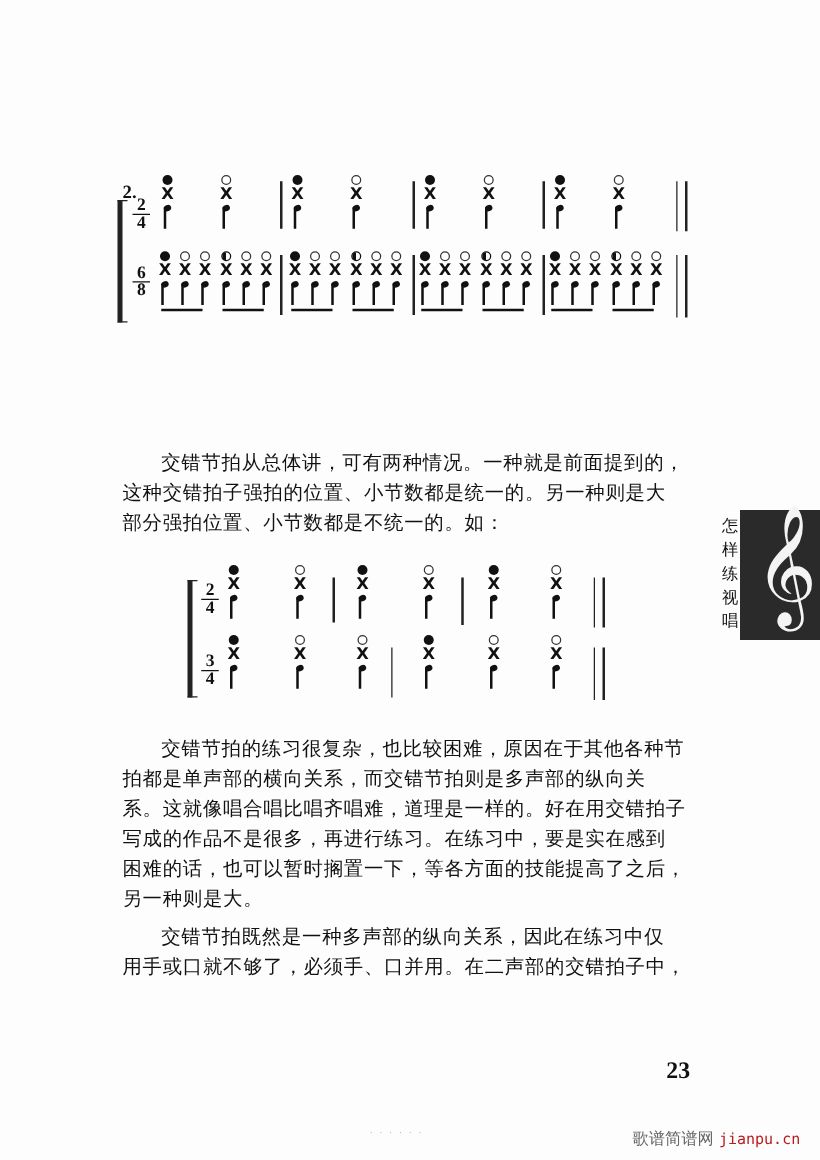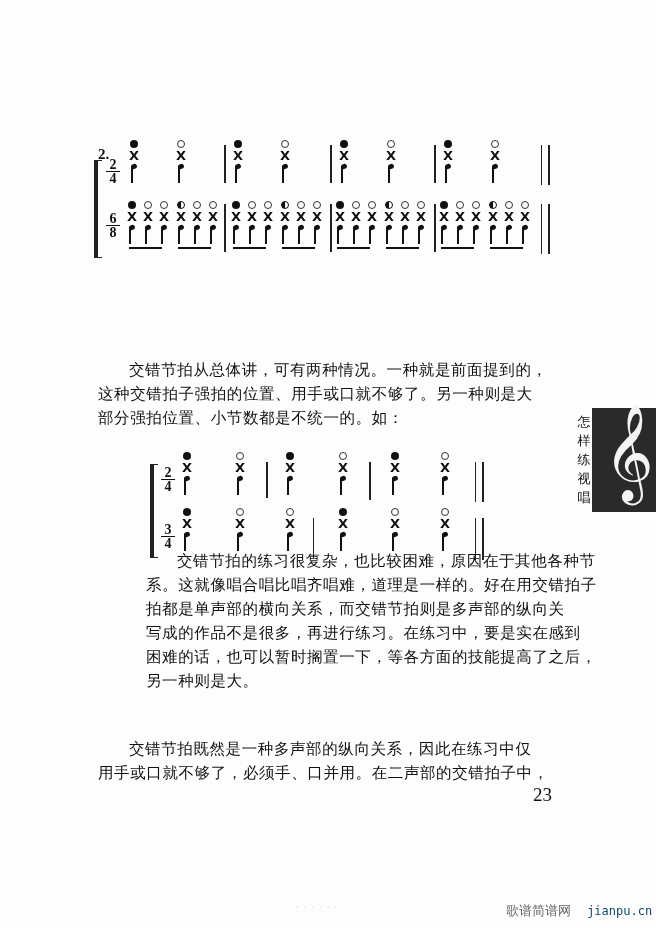--- a/index.html
+++ b/index.html
@@ -22,23 +22,23 @@
   .beam { position:absolute; height:2px; background:#111; }
   .bar { position:absolute; width:2px; background:#222; }
   .bar.thin { width:1px; }
   .dbar { position:absolute; width:6px; border-left:1px solid #222; border-right:2px solid #222; }
   .para { position:absolute; left:98px; width:480px; font-size:15.5px; line-height:24px; letter-spacing:0.6px; text-align:justify; }
   .para .line { display:block; white-space:nowrap; }
   .indent { padding-left:31px; }
   .side-tab { position:absolute; left:592px; top:408px; width:64px; height:104px; background:#2a2a2a; }
   .side-text { position:absolute; left:576px; top:412px; width:16px; font-size:13px; line-height:19px; text-align:center; color:#111; }
   .clef { position:absolute; left:604px; top:402px; font-size:84px; line-height:100px; color:#f4f4f4; font-family:"DejaVu Sans", sans-serif; }
-  .pagenum { position:absolute; left:533px; top:784px; font-family:"Liberation Serif", serif; font-weight:normal; font-size:19px; }
+  .pagenum { position:absolute; left:533px; top:846px; font-family:"Liberation Serif", serif; font-weight:bold; font-size:19px; }
   .watermark { position:absolute; left:506px; top:902px; font-size:13px; color:#666; font-family:"DejaVu Sans", sans-serif; }
-  .watermark .domain { color:#0c4a6e; font-family:"DejaVu Sans Mono", monospace; font-size:12px;margin-left:12px; }
+  .watermark .domain { color:#b91c1c; font-family:"DejaVu Sans Mono", monospace; font-size:12px; }
   .specks { position:absolute; left:296px; top:903px; font-size:6px; color:#999; letter-spacing:2px; }
 </style>
 </head>
 <body>
 
 <div class="page">
 
   <div class="ex-label" style="left:98px; top:146px;">2.</div>
   <div class="brace" style="left:94px; top:160px; height:96px;"></div>
   <div id="ex2">
@@ -314,21 +314,21 @@
       <div class="bar" style="left:330px; top:204px; height:48px;"></div>
       <div class="bar" style="left:434px; top:145px; height:38px;"></div>
       <div class="bar" style="left:434px; top:204px; height:48px;"></div>
       <div class="dbar" style="left:541px; top:145px; height:40px;"></div>
       <div class="dbar" style="left:541px; top:204px; height:50px;"></div>
     </div>
 
 
   <div class="para" style="top:358px;">
     <span class="line indent">交错节拍从总体讲，可有两种情况。一种就是前面提到的，</span>
-    <span class="line">这种交错拍子强拍的位置、用手或口就不够了。另一种则是大</span>
+    <span class="line">这种交错拍子强拍的位置、小节数都是统一的。另一种则是大</span>
     <span class="line">部分强拍位置、小节数都是不统一的。如：</span>
   </div>
 
   <div class="side-text">
     <div>怎</div>
     <div>样</div>
     <div>练</div>
     <div>视</div>
     <div>唱</div>
   </div>
@@ -435,24 +435,24 @@
           <span class="stem"></span>
         </span>
       </div>
       <div class="bar" style="left:266px; top:462px; height:36px;"></div>
       <div class="bar" style="left:369px; top:462px; height:38px;"></div>
       <div class="bar thin" style="left:313px; top:518px; height:40px;"></div>
       <div class="dbar" style="left:475px; top:462px; height:40px;"></div>
       <div class="dbar" style="left:475px; top:518px; height:42px;"></div>
     </div>
 
-  <div class="para" style="top:549px;margin-left:48px;">
+  <div class="para" style="top:587px;">
     <span class="line indent">交错节拍的练习很复杂，也比较困难，原因在于其他各种节</span>
+    <span class="line">拍都是单声部的横向关系，而交错节拍则是多声部的纵向关</span>
     <span class="line">系。这就像唱合唱比唱齐唱难，道理是一样的。好在用交错拍子</span>
-    <span class="line">拍都是单声部的横向关系，而交错节拍则是多声部的纵向关</span>
     <span class="line">写成的作品不是很多，再进行练习。在练习中，要是实在感到</span>
     <span class="line">困难的话，也可以暂时搁置一下，等各方面的技能提高了之后，</span>
     <span class="line">另一种则是大。</span>
   </div>
 
   <div class="para" style="top:737px;">
     <span class="line indent">交错节拍既然是一种多声部的纵向关系，因此在练习中仅</span>
     <span class="line">用手或口就不够了，必须手、口并用。在二声部的交错拍子中，</span>
   </div>
 

